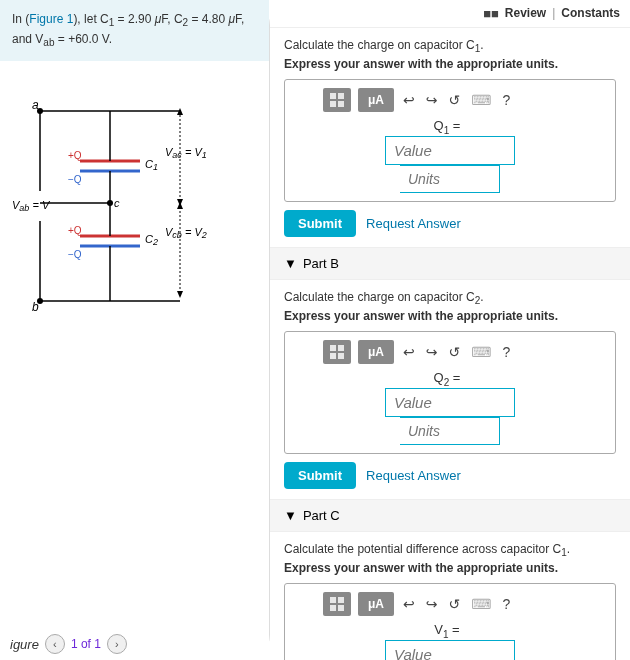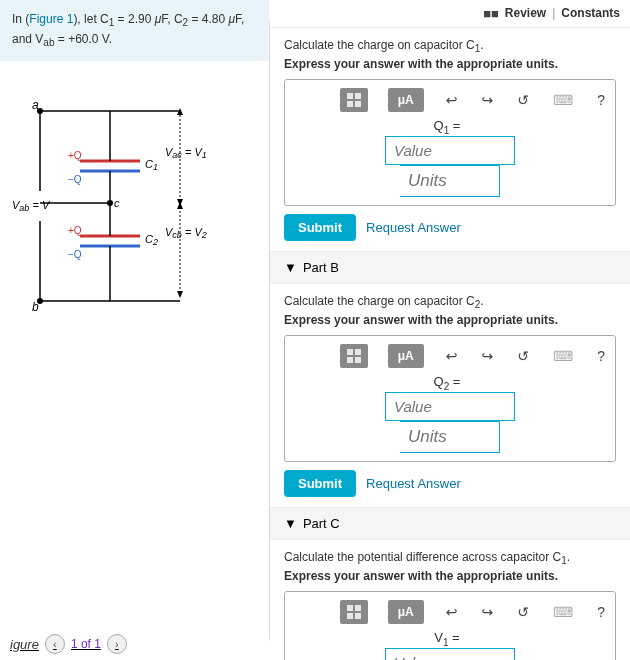--- a/index.html
+++ b/index.html
@@ -107,24 +107,23 @@
       border: 1px solid #aaa;
       border-radius: 3px;
       padding: 8px;
       background: #fff;
       margin-bottom: 8px;
     }
 
     .toolbar {
       display: flex;
       align-items: center;
-      gap: 20px;
+      gap: 7px;
       margin-bottom: 6px;
       padding-left: 30px;
-      justify-content: flex-end;
     }
 
     .tool-grid {
       width: 28px;
       height: 24px;
       background: #888;
       border-radius: 2px;
       display: flex;
       align-items: center;
       justify-content: center;
@@ -186,21 +185,21 @@
       font-style: italic;
       color: #aaa;
       width: 130px;
       outline: none;
     }
 
     .units-input {
       border: 1.5px solid #00aacc;
       border-left: none;
       padding: 5px 8px;
-      font-size: 17px;
+      font-size: 14px;
       font-style: italic;
       color: #aaa;
       width: 100px;
       outline: none;
     }
 
     .btn-row {
       display: flex;
       align-items: center;
       gap: 10px;
@@ -313,21 +312,21 @@
       <text x="58" y="167" font-size="10" fill="#3366cc">−Q</text>
 
       <text x="135" y="152" font-size="11" font-style="italic">C<tspan font-size="9" dy="2">2</tspan></text>
 
       <text x="155" y="145" font-size="11" font-style="italic">V<tspan font-size="9" dy="2">cb</tspan><tspan dy="-2"> = V</tspan><tspan font-size="9" dy="2">2</tspan></text>
       <line x1="170" y1="112" x2="170" y2="200" stroke="black" stroke-width="1" stroke-dasharray="2,2"></line>
       <polygon points="167,200 170,207 173,200" fill="black"></polygon>
       <polygon points="167,118 170,111 173,118" fill="black"></polygon>
     </svg>
 
-    <div style="position:absolute; bottom:6px; left:0; right:0; display:flex; align-items:center; padding: 0 10px; gap:6px;text-decoration:underline;">
+    <div style="position:absolute; bottom:6px; left:0; right:0; display:flex; align-items:center; padding: 0 10px; gap:6px;">
       <span style="font-size:13px; font-style:italic; color:#333;">igure</span>
       <div class="nav-btn">‹</div>
       <span style="font-size:12px; color:#6d28d9;">1 of 1</span>
       <div class="nav-btn">›</div>
     </div>
   </div>
 </div>
 
 <div class="right-panel">
 

